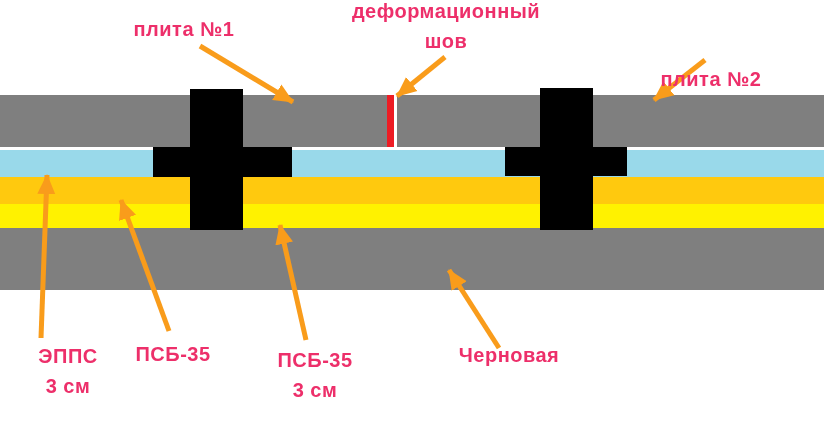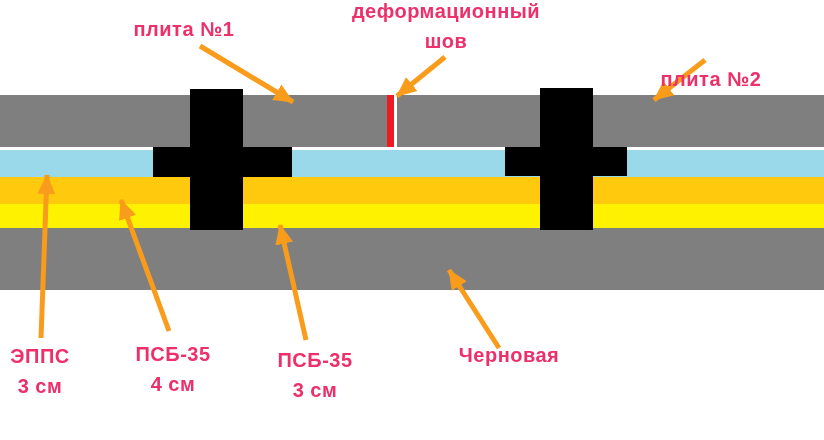--- a/index.html
+++ b/index.html
@@ -89,28 +89,27 @@
 
   <div class="lbl" style="left:336px;top:-4px;width:220px;">
     <span>деформационный</span>
     <span>шов</span>
   </div>
 
   <div class="lbl" style="left:651px;top:28px;width:120px;margin-top:36px;">
     <span>плита №2</span>
   </div>
 
-  <div class="lbl" style="left:0px;top:341px;width:80px;">
+  <div class="lbl" style="left:0px;top:341px;width:80px;padding-left:28px;">
     <span>ЭППС</span>
     <span>3 см</span>
   </div>
 
   <div class="lbl" style="left:123px;top:339px;width:100px;">
     <span>ПСБ-35</span>
-    <span>4 см</span>
   </div>
 
   <div class="lbl" style="left:265px;top:345px;width:100px;">
     <span>ПСБ-35</span>
     <span>3 см</span>
   </div>
 
   <div class="lbl" style="left:449px;top:340px;width:120px;">
     <span>Черновая</span>
   </div>

